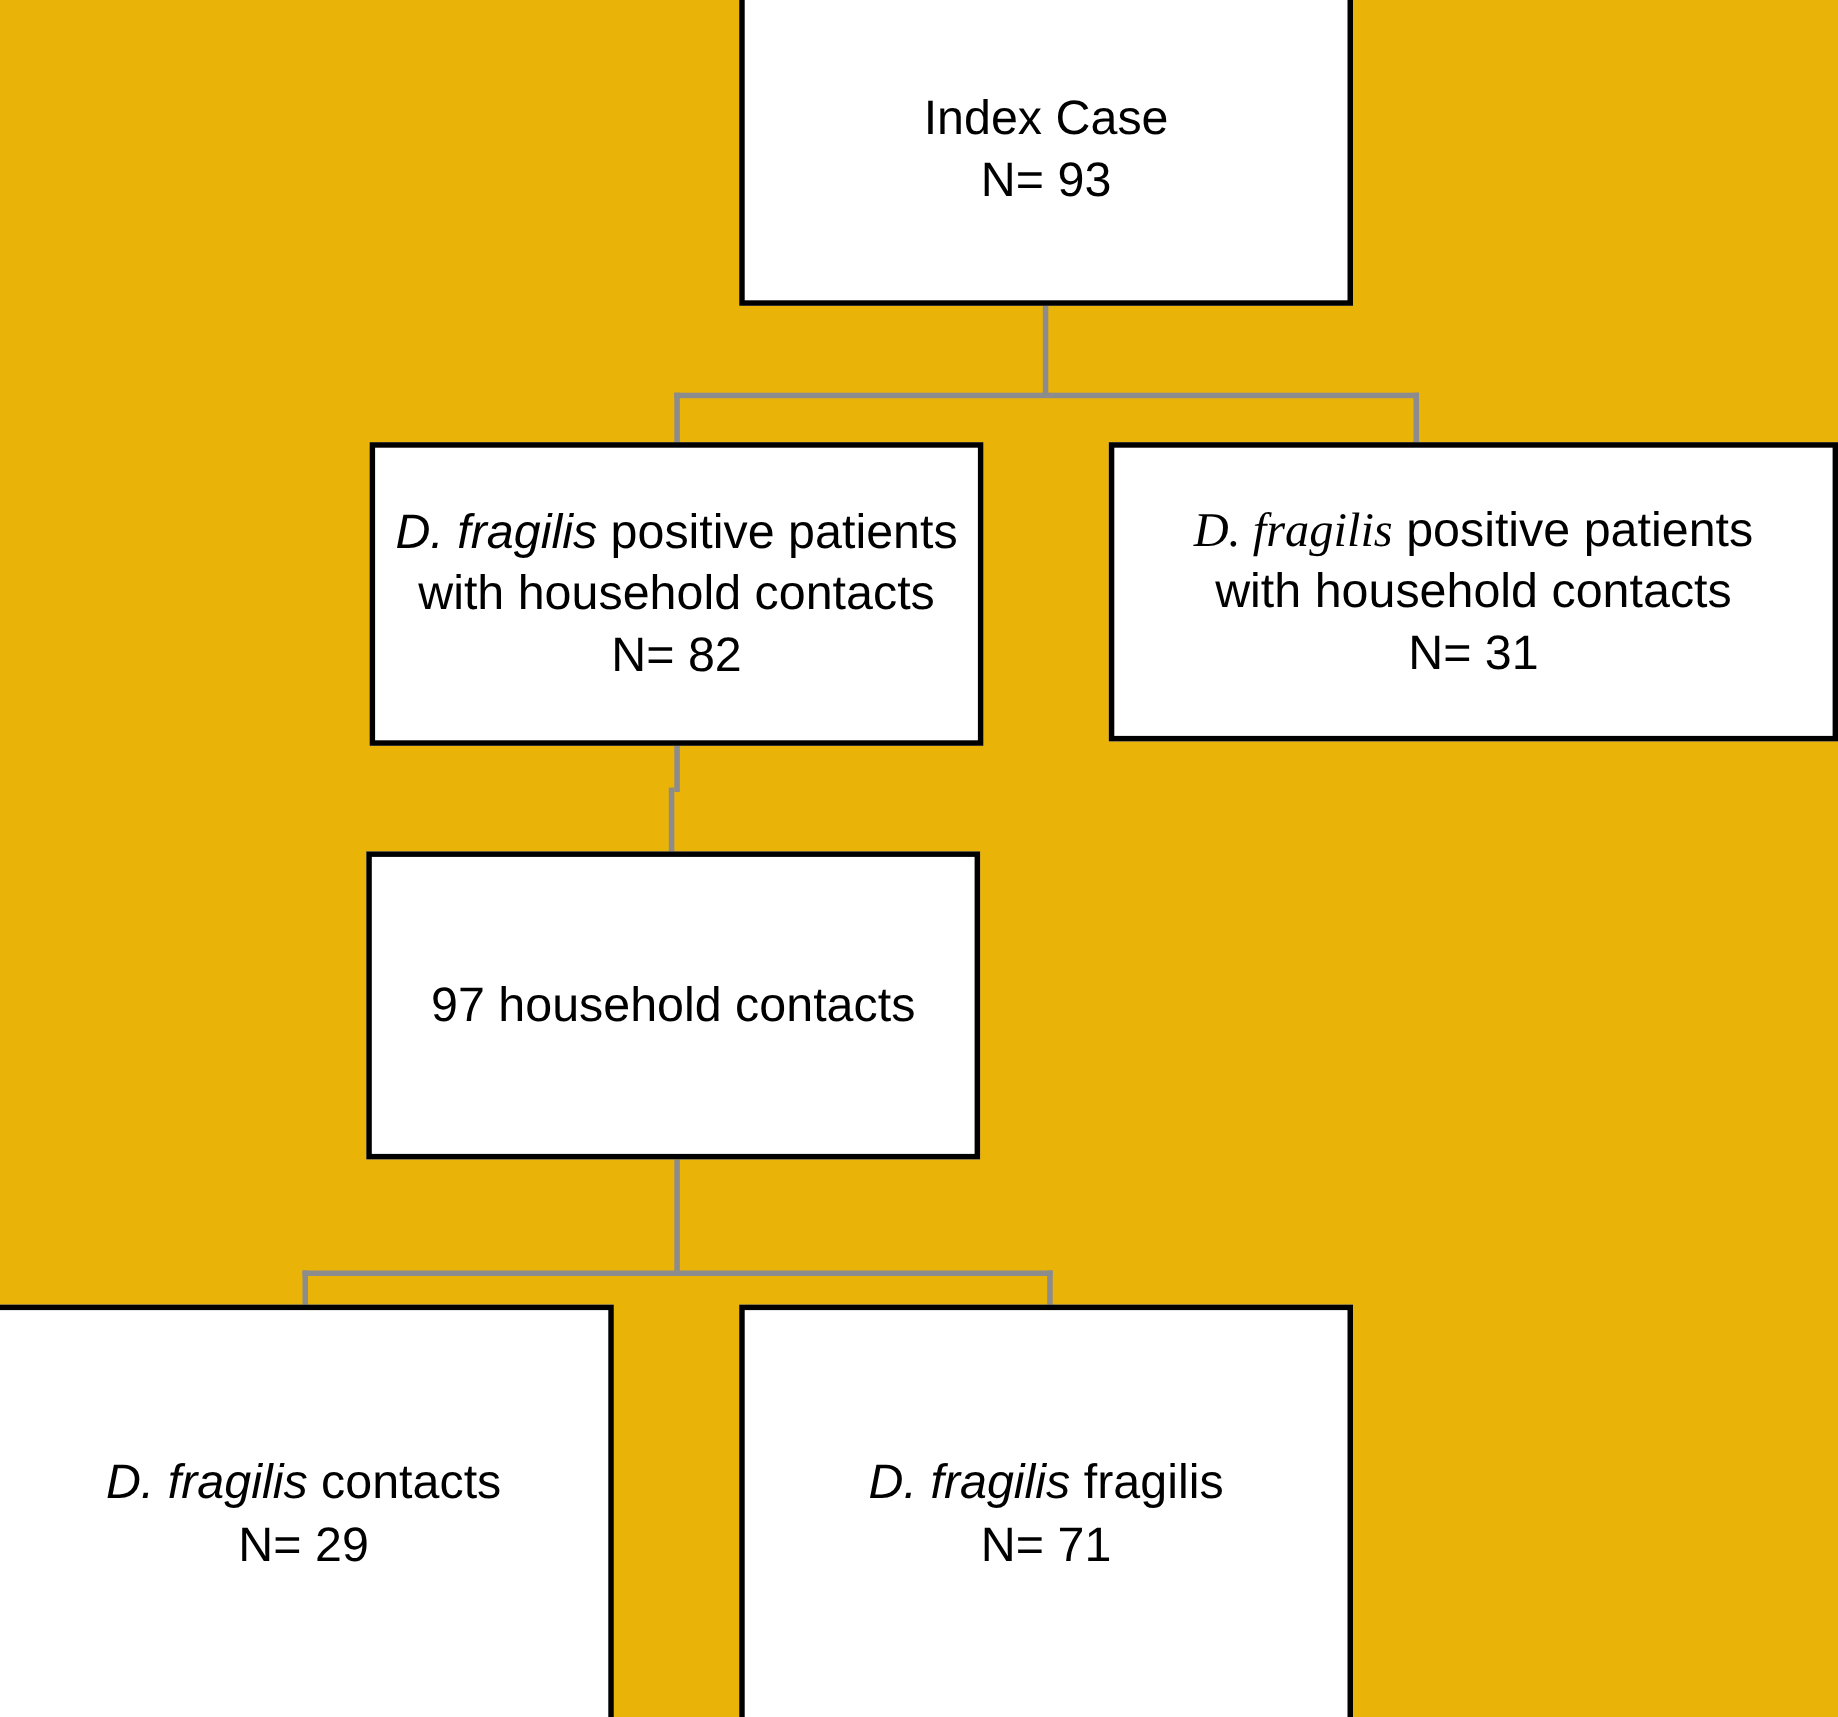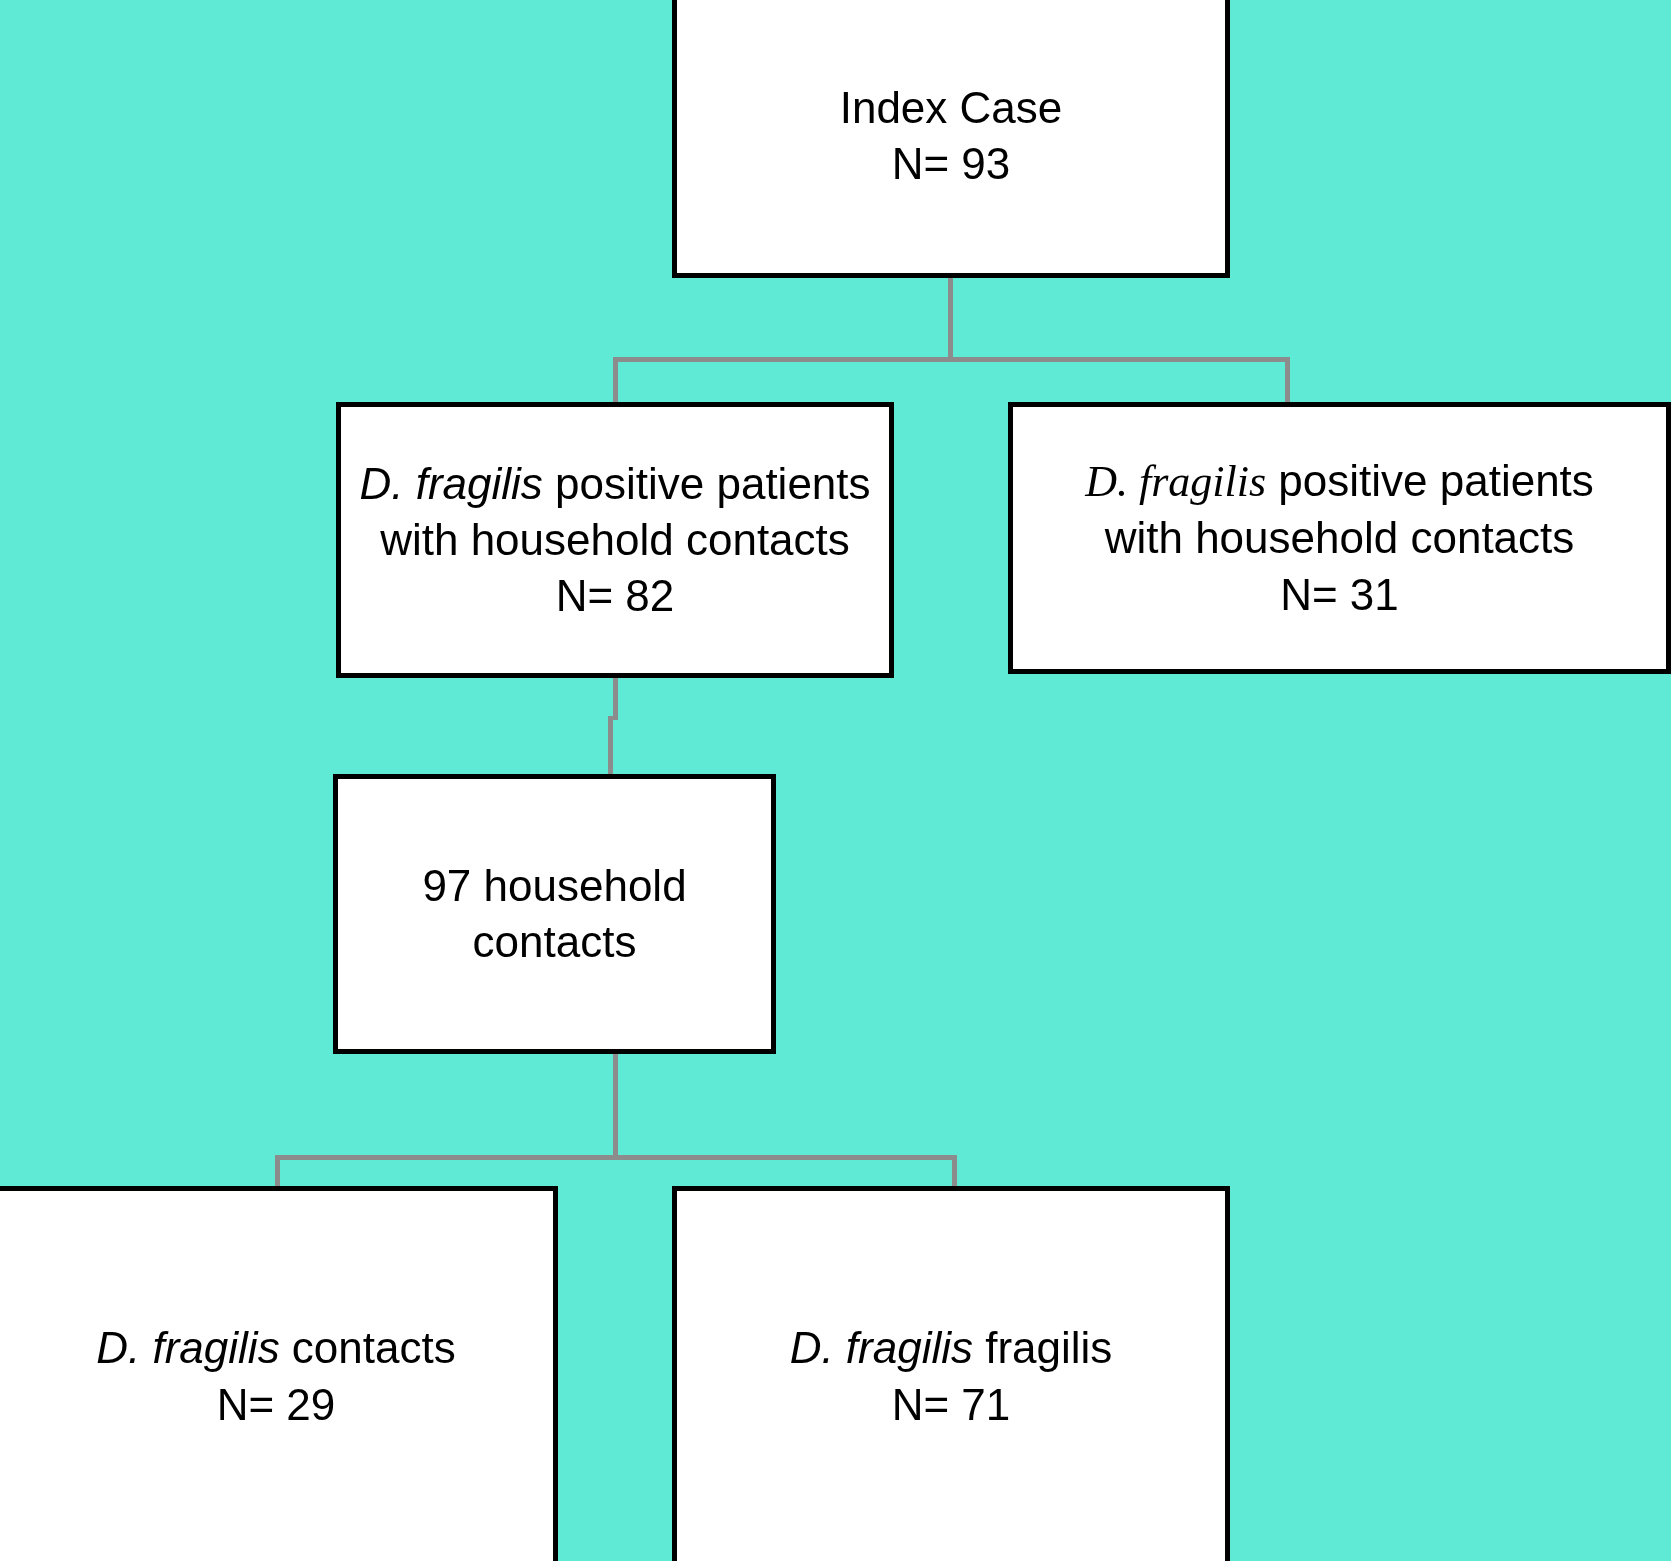--- a/index.html
+++ b/index.html
@@ -4,21 +4,21 @@
 <style>
   html, body {
     margin: 0;
     padding: 0;
     background: #ffffff;
   }
   #canvas {
     position: relative;
     width: 1671px;
     height: 1561px;
-    background: #5eead4;
+    background: #eab308;
     overflow: hidden;
     font-family: "Liberation Sans", sans-serif;
   }
   .node {
     position: absolute;
     box-sizing: border-box;
     border: 5px solid #000000;
     background: #ffffff;
     display: flex;
     align-items: center;
@@ -48,21 +48,21 @@
     background: #8c8c8c;
     z-index: 1;
   }
   .conn.v { width: 5px; }
   .conn.h { height: 5px; }
 
   
   #node-index      { left: 672px;  top: -6px;   width: 558px; height: 284px; }
   #node-with-hh    { left: 336px;  top: 402px;  width: 558px; height: 276px; }
   #node-no-hh      { left: 1008px; top: 402px;  width: 663px; height: 272px; }
-  #node-contacts   { left: 333px;  top: 774px;  width: 443px; height: 280px; }
+  #node-contacts   { left: 333px;  top: 774px;  width: 558px; height: 280px; }
   #node-pos        { left: -6px;   top: 1186px; width: 564px; height: 381px; }
   #node-neg        { left: 672px;  top: 1186px; width: 558px; height: 381px; }
 
   
   #c-root-stem     { left: 948px;  top: 278px;  height: 82px; }
   #c-root-bar      { left: 613px;  top: 357px;  width: 677px; }
   #c-root-left     { left: 613px;  top: 357px;  height: 48px; }
   #c-root-right    { left: 1285px; top: 357px;  height: 48px; }
 
   #c-mid-stem-a    { left: 613px;  top: 678px;  height: 42px; }

